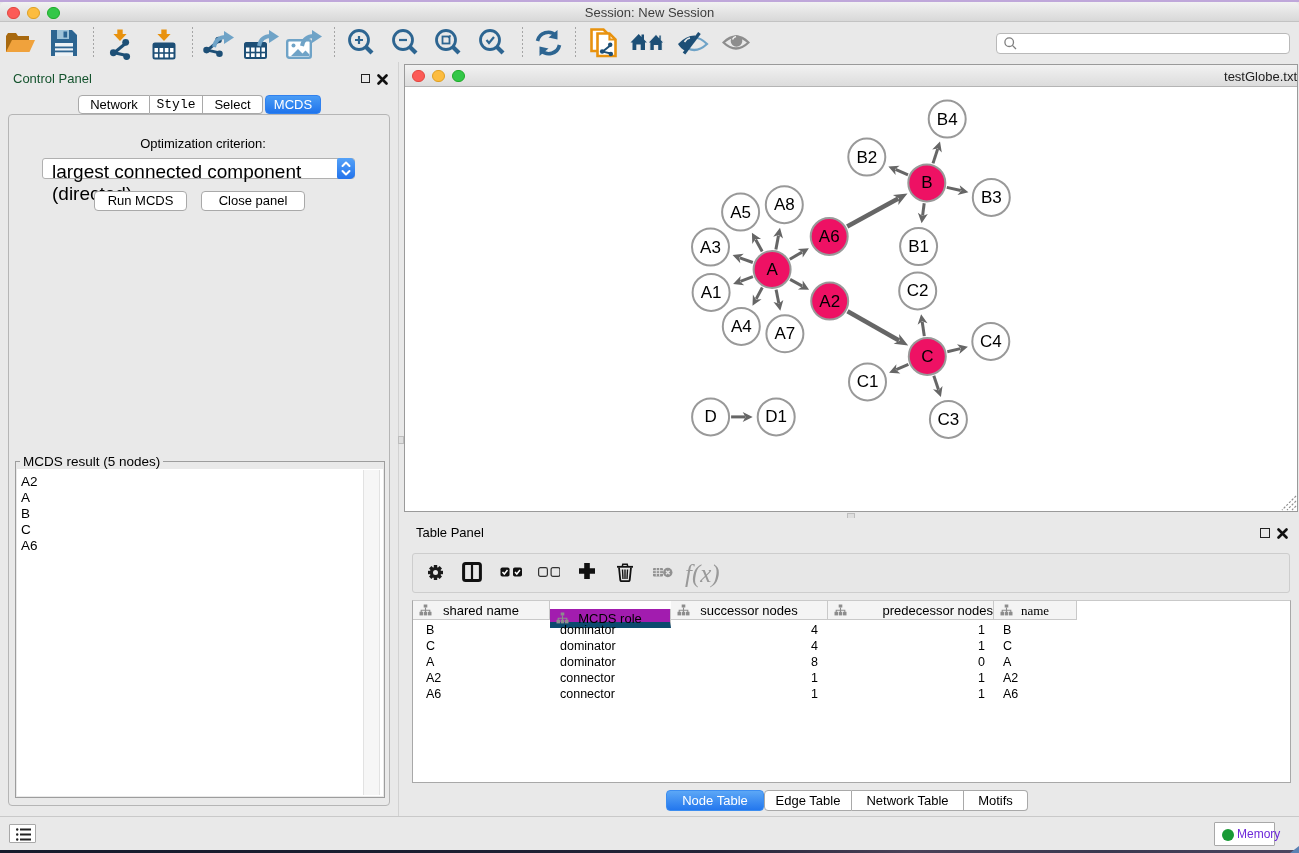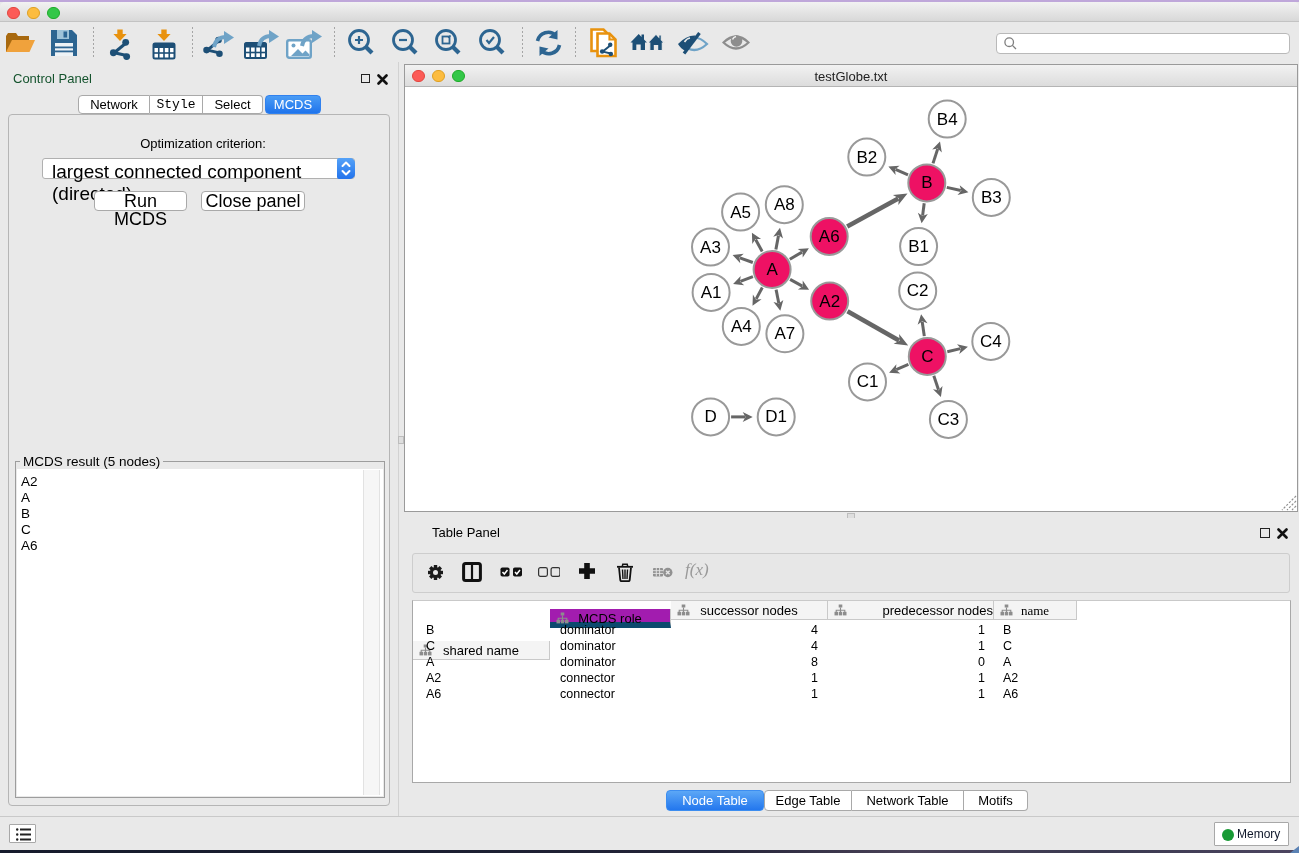--- a/index.html
+++ b/index.html
@@ -6,31 +6,32 @@
 html,body { width:1299px; height:853px; overflow:hidden; }
 body { font-family:"Liberation Sans", sans-serif; background:#e9e9e9; position:relative; }
 .abs { position:absolute; }
 .tl { border-radius:50%; width:12.5px; height:12.5px; position:absolute; }
 .vsep { position:absolute; top:27px; width:1px; height:31px;
   background-image:linear-gradient(#a5a5a5 45%, rgba(0,0,0,0) 0%);
   background-size:1px 4px; background-repeat:repeat-y; }
 .tab { display:inline-block; height:19px; line-height:17px; font-size:13px; vertical-align:top;
   background:#fff; border:1px solid #a9a9a9; color:#000; text-align:center; }
 .btn { position:absolute; background:#fff; border:1px solid #a9a9a9; border-radius:4px;
-  font-size:18px; text-align:center; color:#000; }
+  font-size:13px; text-align:center; color:#000; }
 </style>
 </head>
 <body>
 
 <div class="abs" style="left:0;top:0;width:1299px;height:2px;background:#bfa7da;"></div>
 
 <div class="abs" style="left:0;top:2px;width:1299px;height:20px;background:linear-gradient(#f2f2f2,#d8d8d8);border-bottom:1px solid #c3c3c3;border-radius:5px 5px 0 0;">
   <div class="tl" style="left:7px;top:4.5px;background:#fc5b57;border:0.5px solid #e2463f;"></div>
   <div class="tl" style="left:27px;top:4.5px;background:#fcbc3f;border:0.5px solid #dfa023;"></div>
   <div class="tl" style="left:47px;top:4.5px;background:#33c748;border:0.5px solid #1eab29;"></div>
+  <div class="abs" style="left:0;width:1299px;top:3px;text-align:center;font-size:13px;color:#3e3e3e;">Session: New Session</div>
 </div>
 
 <svg class="abs" style="left:5px;top:30px;" width="31" height="26" viewBox="0 0 31 26">
     <path d="M1 6 L3 3 L11 3 L13 6 L24 6 L24 22 L1 22 Z" fill="#a8690f"></path>
 <path d="M7 10 L30 10 L24.5 22 L1 22 Z" fill="#f0a23c"></path>
   </svg>
 <svg class="abs" style="left:50px;top:29px;" width="28" height="28" viewBox="0 0 28 28">
     <path d="M1 1 L22 1 L27 6 L27 27 L1 27 Z" fill="#2d6591"></path>
 <rect x="7" y="1" width="12" height="9" fill="#9fc3d8"></rect>
     <rect x="13.5" y="2.5" width="3.6" height="6" fill="#2d6591"></rect>
@@ -191,21 +192,21 @@
 <div class="abs" style="left:20px;top:454px;background:#e9e9e9;padding:0 3px;font-size:13.5px;color:#000;">MCDS result (5 nodes)</div>
 <div class="abs" style="left:17px;top:469px;width:366px;height:327px;background:#fff;"></div>
 <div class="abs" style="left:363px;top:470px;width:17px;height:325px;background:#f6f6f6;border-left:1px solid #e2e2e2;border-right:1px solid #e2e2e2;"></div>
 <div class="abs" style="left:21px;top:474px;font-size:13.5px;line-height:16px;color:#000;">A2<br>A<br>B<br>C<br>A6</div>
 
 <div class="abs" style="left:404px;top:64px;width:894px;height:448px;background:#fff;border:1px solid #9a9a9a;">
   <div style="position:absolute;left:0;top:0;width:100%;height:22px;background:linear-gradient(#f2f2f2,#dcdcdc);border-bottom:1px solid #b4b4b4;">
     <div class="tl" style="left:7px;top:4.5px;background:#fc5b57;border:0.5px solid #e2463f;"></div>
     <div class="tl" style="left:27px;top:4.5px;background:#fcbc3f;border:0.5px solid #dfa023;"></div>
     <div class="tl" style="left:47px;top:4.5px;background:#33c748;border:0.5px solid #1eab29;"></div>
-    <div style="position:absolute;left:0;top:4px;width:100%;text-align:center;font-size:13px;color:#222;">testGlobe.txt</div>
+    <div style="position:absolute;left:0;top:4px;width:100%;text-align:right;font-size:13px;color:#222;">testGlobe.txt</div>
   </div>
   <svg width="22" height="22" viewBox="0 0 22 22" style="position:absolute;right:0;bottom:0;">
     <path d="M21 7 L7 21 M21 12 L12 21 M21 17 L17 21" stroke="#8f8f8f" stroke-width="1.2" stroke-dasharray="2.2,1.6"></path>
   </svg>
 </div>
 
 <svg class="abs" style="left:404px;top:86px;" width="893" height="424" viewBox="0 0 893 424" font-family="Liberation Sans, sans-serif">
 <line x1="348.9" y1="190.7" x2="336.4" y2="195.4" stroke="#666666" stroke-width="3.0"></line>
     <polygon points="329.1,198.1 336.7,189.9 335.9,195.6 340.2,199.3" fill="#666666"></polygon>
 <line x1="348.8" y1="176.5" x2="335.9" y2="171.8" stroke="#666666" stroke-width="3.0"></line>
@@ -285,21 +286,21 @@
 <circle cx="306.6" cy="330.9" r="18.5" fill="#ffffff" stroke="#999999" stroke-width="2"></circle>
 <text x="306.6" y="336.4" text-anchor="middle" font-size="17" fill="#000">D</text>
 <circle cx="372.2" cy="330.9" r="18.5" fill="#ffffff" stroke="#999999" stroke-width="2"></circle>
 <text x="372.2" y="336.4" text-anchor="middle" font-size="17" fill="#000">D1</text>
 </svg>
 
 <div class="abs" style="left:398px;top:436px;width:6px;height:8px;background:#dedede;border:1px solid #bdbdbd;"></div>
 <div class="abs" style="left:847px;top:513px;width:8px;height:6px;background:#dedede;border:1px solid #bdbdbd;"></div>
 
 <div class="abs" style="left:404px;top:518px;width:895px;height:295px;background:#e9e9e9;"></div>
-<div class="abs" style="left:432px;top:525px;font-size:13px;color:#000;">Table Panel</div>
+<div class="abs" style="left:416px;top:525px;font-size:13px;color:#000;">Table Panel</div>
 <div class="abs" style="left:1260px;top:528px;width:10px;height:10px;border:1.5px solid #222;"></div>
 <svg class="abs" style="left:1277px;top:528px;" width="11" height="11" viewBox="0 0 11 11">
   <path d="M1.5 1.5 L9.5 9.5 M9.5 1.5 L1.5 9.5" stroke="#111" stroke-width="2.6" stroke-linecap="round"></path>
 </svg>
 
 <div class="abs" style="left:412px;top:553px;width:878px;height:40px;background:#e7e7e7;border:1px solid #cdcdcd;border-radius:3px;"></div>
 <svg class="abs" style="left:427px;top:564px;" width="17" height="17" viewBox="0 0 17 17">
     <g fill="#1a1a1a">
 <g stroke="#1a1a1a" stroke-width="3.4">
         <line x1="8.5" y1="1" x2="8.5" y2="16"></line>
@@ -350,25 +351,25 @@
     </g>
 <g stroke="#e7e7e7" stroke-width="0.9">
       <line x1="0" y1="3.7" x2="10" y2="3.7"></line>
       <line x1="0" y1="6.4" x2="10" y2="6.4"></line>
 <line x1="3.3" y1="1" x2="3.3" y2="9.4"></line>
       <line x1="6.6" y1="1" x2="6.6" y2="9.4"></line>
     </g>
 <circle cx="14.8" cy="5.5" r="4.7" fill="#919191"></circle>
 <path d="M13 3.7 L16.6 7.3 M16.6 3.7 L13 7.3" stroke="#e7e7e7" stroke-width="1.4"></path>
   </svg>
-<div class="abs" style="left:685px;top:560px;font-family:'Liberation Serif',serif;font-style:italic;font-size:17px;color:#999;">f(x)</div>
+<div class="abs" style="left:685px;top:560px;font-family:'Liberation Serif',serif;font-style:italic;font-size:25px;color:#999;">f(x)</div>
 
 <div class="abs" style="left:412px;top:600px;width:879px;height:183px;background:#fff;border:1px solid #a8a8a8;border-top-color:#c9c9c9;">
   <div style="position:absolute;left:0;top:0;height:19px;">
-      <div style="position:absolute;left:0px;top:0;width:137px;height:19px;background:#f4f4f4;border-right:1px solid #c9c9c9;border-bottom:1px solid #c9c9c9;margin-top:40px;">
+      <div style="position:absolute;left:0px;top:0;width:137px;height:19px;background:#f4f4f4;border-right:1px solid #c9c9c9;border-bottom:1px solid #c9c9c9;">
         <svg width="13" height="12" viewBox="0 0 13 12" style="position:absolute;left:6px;top:3px;">
 <rect x="4.7" y="0.5" width="3.6" height="3" fill="#8d8d8d"></rect>
 <path d="M6.5 3.5 L6.5 6.2 M2.2 8 L2.2 6.2 L10.8 6.2 L10.8 8 M6.5 6.2 L6.5 8" stroke="#8d8d8d" stroke-width="1.1" fill="none"></path>
 <rect x="0.5" y="7.8" width="3.5" height="3.6" fill="#8d8d8d"></rect>
           <rect x="4.75" y="7.8" width="3.5" height="3.6" fill="#8d8d8d"></rect>
           <rect x="9" y="7.8" width="3.5" height="3.6" fill="#8d8d8d"></rect>
         </svg>
         <div style="position:absolute;left:0;top:2px;width:100%;text-align:center;font-size:13px;color:#000;">shared name</div>
       </div>
       <div style="position:absolute;left:137px;top:8px;width:121px;height:19px;background:#a21caf;border-right:1px solid #c9c9c9;border-bottom:6px solid #0c4a6e;">
@@ -449,19 +450,19 @@
 <div class="abs" style="left:9px;top:824px;width:27px;height:19px;background:#fff;border:1px solid #a8a8a8;border-radius:1px;">
   <svg width="15" height="13" viewBox="0 0 15 13" style="position:absolute;left:6px;top:3px;">
     <circle cx="1.2" cy="1.5" r="1.2" fill="#222"></circle>
       <rect x="4" y="0.5" width="11" height="2" fill="#222"></rect>
     <circle cx="1.2" cy="6.5" r="1.2" fill="#222"></circle>
       <rect x="4" y="5.5" width="11" height="2" fill="#222"></rect>
     <circle cx="1.2" cy="11.5" r="1.2" fill="#222"></circle>
       <rect x="4" y="10.5" width="11" height="2" fill="#222"></rect>
   </svg>
 </div>
-<div class="abs" style="left:1214px;top:822px;width:75px;height:24px;background:#fff;border:1px solid #a8a8a8;border-radius:1px;font-size:12px;color:#0f172a;">
+<div class="abs" style="left:1214px;top:822px;width:61px;height:24px;background:#fff;border:1px solid #a8a8a8;border-radius:1px;font-size:12px;color:#6d28d9;">
   <span style="position:absolute;left:7px;top:6px;width:12px;height:12px;border-radius:50%;background:#189a35;"></span>
   <span style="position:absolute;left:22px;top:4px;">Memory</span>
 </div>
 
 <div class="abs" style="left:0;top:850px;width:1299px;height:3px;background:linear-gradient(90deg,#161b2c 0%,#1a1e30 30%,#242438 55%,#4a4258 70%,#3a3950 85%,#4d4560 100%);"></div>
 <div class="abs" style="left:1290px;top:846px;width:0;height:0;border-left:9px solid transparent;border-bottom:7px solid #5b82b4;"></div>
 
 </body></html>

